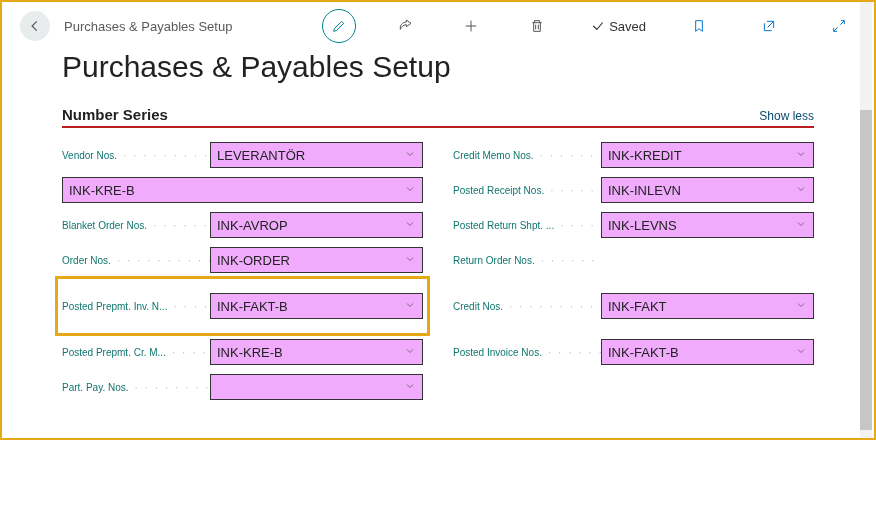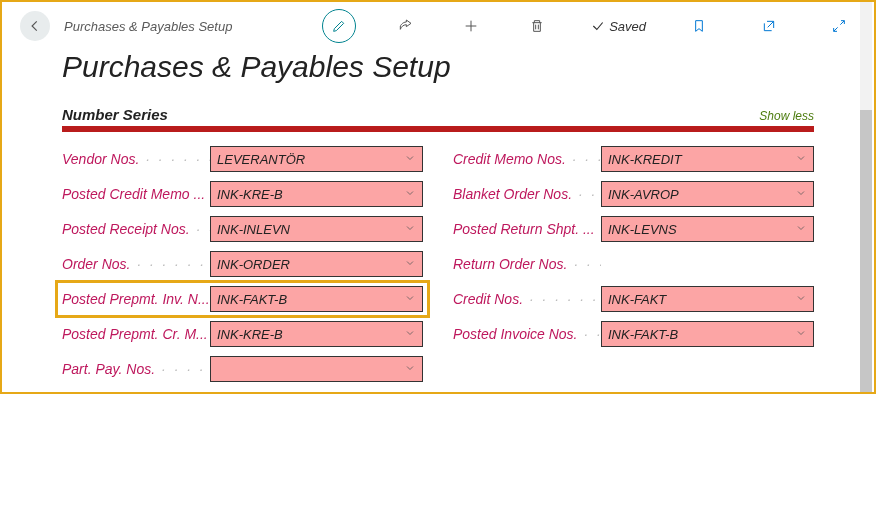--- a/index.html
+++ b/index.html
@@ -1,47 +1,47 @@
 <!DOCTYPE html>
 <html><head>
 <meta charset="utf-8">
 <style>
   * { box-sizing: border-box; margin: 0; padding: 0; font-family: "Segoe UI", Arial, sans-serif; }
   body { background: #fff; }
-  .frame { width: 876px; height: 394px; border: 2px solid #e6a817; position: relative; overflow: hidden; font-style: italic; }
+  .frame { width: 876px; height: 440px; border: 2px solid #e6a817; position: relative; overflow: hidden; }
   .content-wrap { width: 100%; height: 100%; overflow-y: auto; position: relative; }
   .topbar { display: flex; align-items: center; height: 48px; padding: 0 18px; gap: 8px; }
   .back-btn { width: 30px; height: 30px; border-radius: 50%; background: #e8eced; display: flex; align-items: center; justify-content: center; cursor: pointer; }
   .back-btn svg { width: 14px; height: 14px; stroke: #555; fill: none; stroke-width: 2; }
   .breadcrumb { color: #5a5a5a; font-size: 13px; margin-left: 6px; }
   .top-actions { position: absolute; left: 50%; transform: translateX(-50%); display: flex; gap: 32px; align-items: center; }
   .icon-btn { width: 34px; height: 34px; display: flex; align-items: center; justify-content: center; cursor: pointer; }
   .icon-btn.circled { border: 1px solid #00838f; border-radius: 50%; }
   .icon-btn svg { width: 16px; height: 16px; stroke: #555; fill: none; stroke-width: 1.5; }
   .icon-btn.circled svg { stroke: #00838f; }
   .right-actions { margin-left: auto; display: flex; align-items: center; gap: 36px; }
   .saved { display: flex; align-items: center; gap: 4px; color: #333; font-size: 13px; }
   .saved svg { width: 14px; height: 14px; stroke: #333; fill: none; stroke-width: 2; }
   .right-actions .icon-btn svg { stroke: #0078d4; }
   .page-title { font-size: 30px; font-weight: 300; color: #222; padding: 0 60px 16px 60px; }
   .link-row { display: flex; gap: 22px; padding: 6px 60px 8px 60px; }
   .link-item { display: flex; align-items: center; gap: 6px; font-size: 13px; color: #222; cursor: pointer; }
   .link-item svg { width: 14px; height: 14px; }
   .section { padding: 0 60px; margin-top: 6px; }
-  .section-header { display: flex; align-items: baseline; border-bottom: 6px solid #b91c1c; padding-bottom: 3px; margin-bottom: 14px; }
+  .section-header { display: flex; align-items: baseline; border-bottom: 2px solid #b91c1c; padding-bottom: 3px; margin-bottom: 14px; }
   .section-title { font-weight: 600; font-size: 15px; color: #222; }
-  .show-less { margin-left: auto; font-size: 12px; color: #4d7c0f; cursor: pointer; }
+  .show-less { margin-left: auto; font-size: 12px; color: #0c4a6e; cursor: pointer; }
   .fields-grid { display: grid; grid-template-columns: 1fr 1fr; column-gap: 30px; row-gap: 9px; }
   .field-row { display: flex; align-items: center; }
-  .field-label { width: 148px; font-size: 14px; color: #be185d; position: relative; overflow: hidden; white-space: nowrap; }
+  .field-label { width: 148px; font-size: 10px; color: #0f766e; position: relative; overflow: hidden; white-space: nowrap; }
   .field-label::after { content: "· · · · · · · · · · · · · · · · · · · ·"; color: #bbb; letter-spacing: 2px; position: absolute; padding-left: 6px; }
-  .field-input { flex: 1; height: 26px; border: 1px solid #333; display: flex; align-items: center; padding: 0 6px; font-size: 13px; color: #222; position: relative; background: #fca5a5; cursor: pointer; }
+  .field-input { flex: 1; height: 26px; border: 1px solid #333; display: flex; align-items: center; padding: 0 6px; font-size: 13px; color: #222; position: relative; background: #f0abfc; cursor: pointer; }
   .field-input .chev { margin-left: auto; }
   .field-input .chev svg { width: 12px; height: 12px; stroke: #555; fill: none; stroke-width: 1.5; }
-  .highlighted-row { border: 3px solid #e6a817; padding: 3px 4px; margin: -6px -7px -6px -7px; }
+  .highlighted-row { border: 3px solid #e6a817; padding: 14px 4px; margin: -6px -7px -6px -7px; }
   .section2 { padding: 0 60px; margin-top: 42px; text-align: right; }
   .section2 .section-header { border-bottom: 1px solid #333; }
   .scrollbar-track { position: absolute; right: 2px; top: 0; width: 12px; height: 100%; background: #f2f2f2; }
   .scrollbar-thumb { position: absolute; right: 0; top: 108px; width: 12px; height: 320px; background: #c6c6c6; }
 </style>
 </head>
 <body>
 
 <div class="frame">
   <div class="content-wrap">
@@ -125,42 +125,41 @@
           <div class="field-label">Credit Memo Nos.</div>
           <div class="field-input">
             <span>INK-KREDIT</span>
             <span class="chev"><svg viewBox="0 0 24 24">
                   <path d="M6 9 L12 15 L18 9"></path>
                 </svg></span>
           </div>
         </div>
 
         <div class="field-row">
-          <div class="field-label">Posted Credit Memo ...</div>
           <div class="field-input">
             <span>INK-KRE-B</span>
             <span class="chev"><svg viewBox="0 0 24 24">
                   <path d="M6 9 L12 15 L18 9"></path>
                 </svg></span>
           </div>
         </div>
 
         <div class="field-row">
+          <div class="field-label">Posted Receipt Nos.</div>
+          <div class="field-input">
+            <span>INK-INLEVN</span>
+            <span class="chev"><svg viewBox="0 0 24 24">
+                  <path d="M6 9 L12 15 L18 9"></path>
+                </svg></span>
+          </div>
+        </div>
+        <div class="field-row">
           <div class="field-label">Blanket Order Nos.</div>
           <div class="field-input">
             <span>INK-AVROP</span>
-            <span class="chev"><svg viewBox="0 0 24 24">
-                  <path d="M6 9 L12 15 L18 9"></path>
-                </svg></span>
-          </div>
-        </div>
-        <div class="field-row">
-          <div class="field-label">Posted Receipt Nos.</div>
-          <div class="field-input">
-            <span>INK-INLEVN</span>
             <span class="chev"><svg viewBox="0 0 24 24">
                   <path d="M6 9 L12 15 L18 9"></path>
                 </svg></span>
           </div>
         </div>
 
         <div class="field-row">
           <div class="field-label">Posted Return Shpt. ...</div>
           <div class="field-input">
             <span>INK-LEVNS</span>

